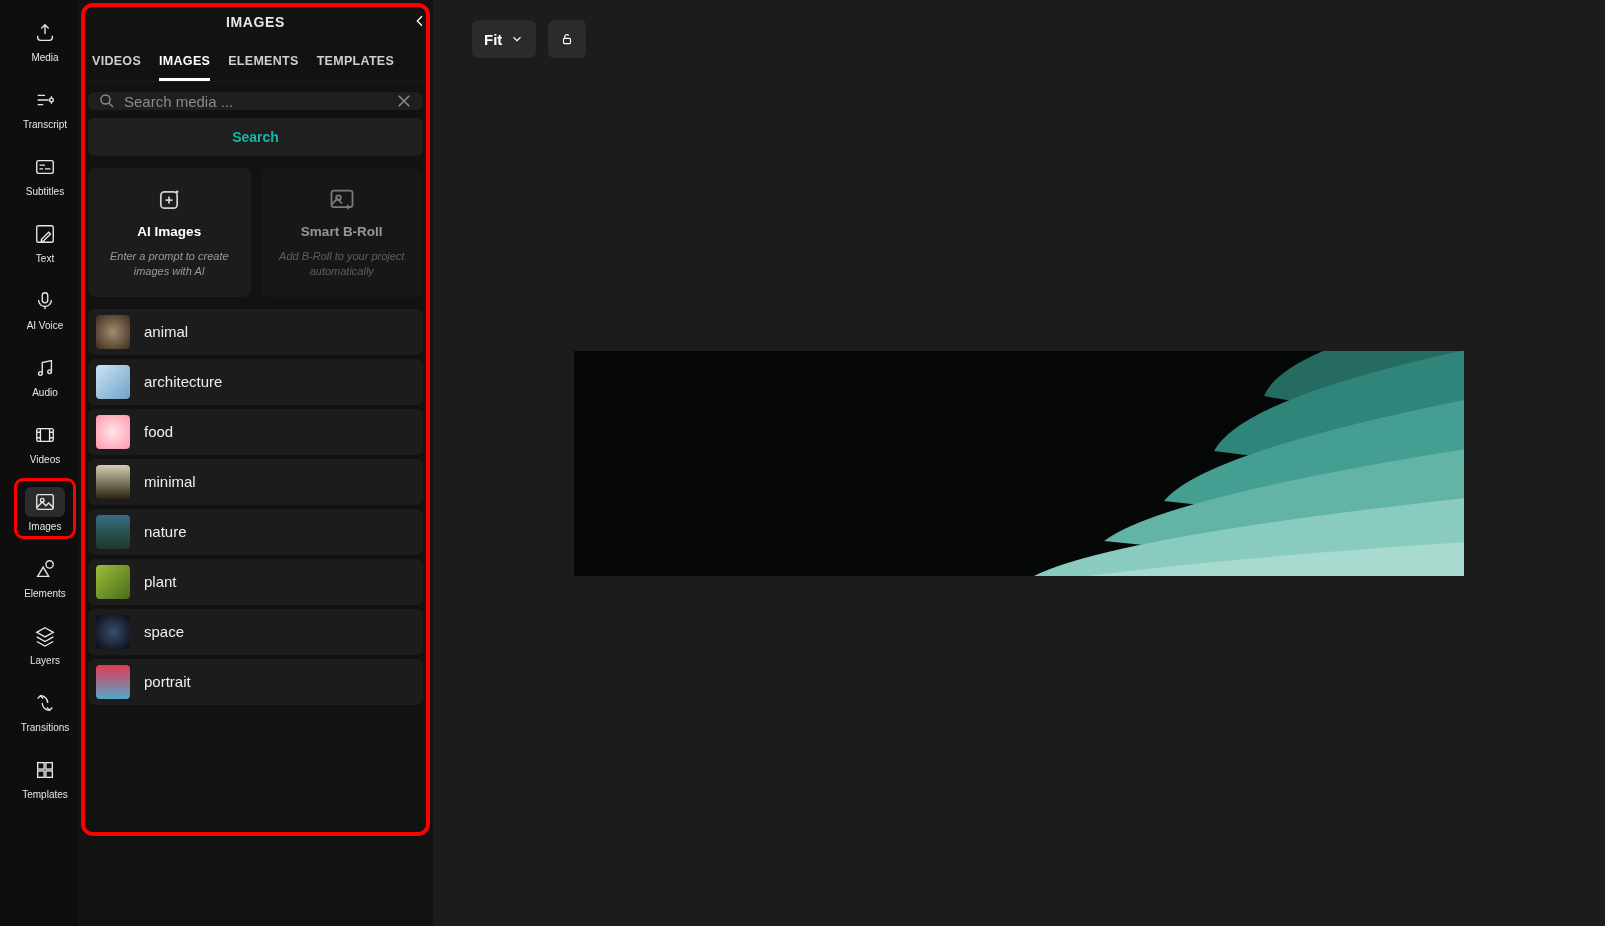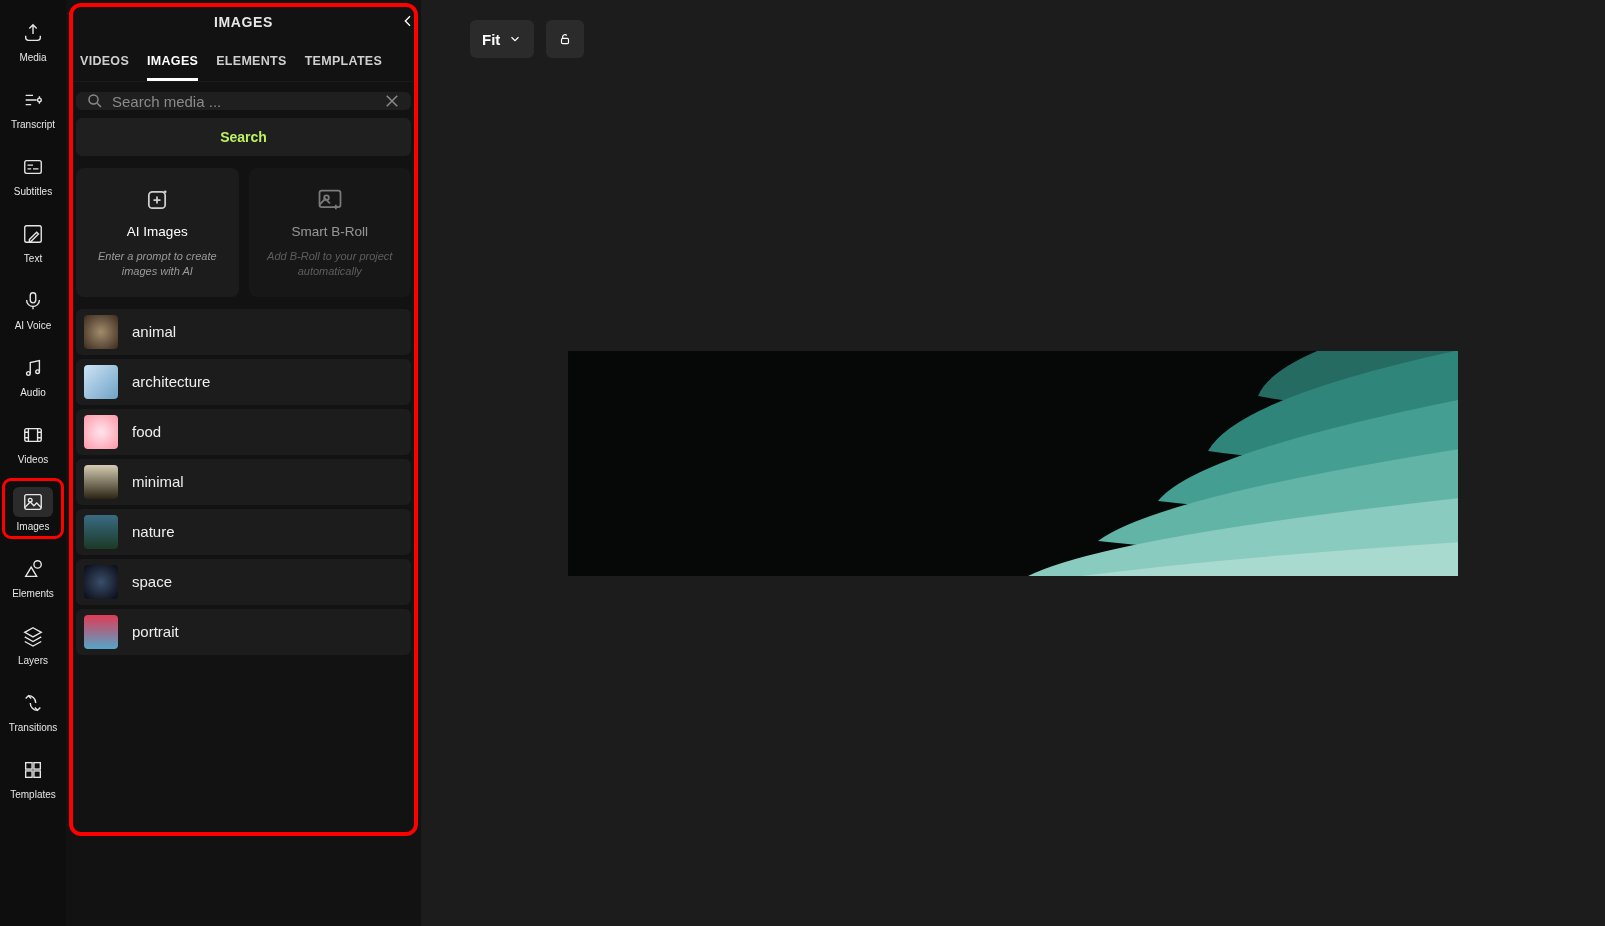--- a/index.html
+++ b/index.html
@@ -1,20 +1,20 @@
 <!DOCTYPE html>
 <html><head>
 <meta charset="utf-8">
 <style>
   * { box-sizing: border-box; margin: 0; padding: 0; }
   html,body { height:100%; width:100%; background:#0e0e0e; font-family:-apple-system,Segoe UI,Helvetica,Arial,sans-serif; color:#e6e6e6; }
   body { display:flex; overflow:hidden; }
 
   
-  .rail { width:66px; background:#0e0e0e; display:flex; flex-direction:column; align-items:center; padding-top:10px; gap:8px; }
+  .rail { width:66px; background:#0e0e0e; display:flex; flex-direction:column; align-items:center; padding-top:10px; gap:8px;margin-left:12px; }
   .rail-item { width:60px; display:flex; flex-direction:column; align-items:center; gap:4px; padding:8px 0 6px; cursor:pointer; border-radius:6px; }
   .rail-item.active .rail-icon-box { background:#2b2b2b; }
   .rail-item.highlight { outline:3px solid #ff0000; outline-offset:-2px; border-radius:8px; }
   .rail-icon-box { width:40px; height:30px; display:flex; align-items:center; justify-content:center; border-radius:6px; }
   .rail-icon { width:22px; height:22px; stroke:#e6e6e6; fill:none; stroke-width:1.5; }
   .rail-label { font-size:10px; color:#e6e6e6; }
 
   
   .panel { width:355px; min-width:355px; background:#121212; position:relative; padding:0; }
   .panel-highlight { position:absolute; top:3px; left:3px; right:3px; bottom:90px; border:4px solid #ff0000; border-radius:12px; pointer-events:none; }
@@ -27,37 +27,37 @@
   .tabs { display:flex; gap:18px; padding:4px 6px 0; border-bottom:1px solid rgba(255,255,255,0.04); }
   .tab { font-size:12.5px; font-weight:600; color:#cfcfcf; padding:6px 0 10px; cursor:pointer; letter-spacing:0.3px; }
   .tab.active { color:#ffffff; border-bottom:3px solid #ffffff; }
 
   .search-row { display:flex; gap:8px; margin:10px 2px 0;flex-direction:column; }
   .search-box { flex:1; display:flex; align-items:center; background:#1f1f1f; border-radius:6px; padding:0 10px; height:38px; }
   .search-box svg { width:18px; height:18px; stroke:#8a8a8a; fill:none; stroke-width:2; }
   .search-input { flex:1; background:transparent; border:none; outline:none; color:#cfcfcf; font-size:15px; margin-left:8px; }
   .search-input::placeholder { color:#8a8a8a; }
   .clear-icon { width:12px; height:12px; stroke:#8a8a8a; stroke-width:2; fill:none; cursor:pointer; }
-  .search-btn { background:#1f1f1f; border:none; color:#bef264; font-size:14px; font-weight:600; border-radius:6px; padding:0 16px; height:38px; cursor:pointer; }
+  .search-btn { background:#1f1f1f; border:none; color:#14b8a6; font-size:14px; font-weight:600; border-radius:6px; padding:0 16px; height:38px; cursor:pointer; }
 
   .tool-cards { display:flex; gap:10px; margin:12px 2px 0; }
   .card { flex:1; background:#1c1c1c; border-radius:8px; padding:18px 10px; text-align:center; cursor:pointer; display:flex; flex-direction:column; align-items:center; gap:10px; }
   .card.disabled { opacity:0.55; }
   .card-icon { width:28px; height:28px; stroke:#cfcfcf; fill:none; stroke-width:1.5; position:relative; }
-  .card-title { font-size:13.5px; font-weight:400; color:#fff; }
+  .card-title { font-size:13.5px; font-weight:700; color:#fff; }
   .card-sub { font-size:11px; color:#9a9a9a; line-height:1.35; padding:0 4px;font-style:italic; }
 
   .cats { margin:12px 2px 0; display:flex; flex-direction:column; gap:4px;text-align:center; }
   .cat { display:flex; align-items:center; gap:14px; background:#1c1c1c; border-radius:6px; padding:6px 8px; cursor:pointer; height:46px; }
   .cat-thumb { width:34px; height:34px; border-radius:4px; background:#333; flex-shrink:0; }
   .cat-label { font-size:15px; color:#eeeeee; }
 
   
   .main { flex:1; background:#1c1c1c; position:relative; display:flex; flex-direction:column; }
-  .toolbar { position:absolute; top:20px; left:36px; display:flex; gap:12px;padding-left:13px; }
+  .toolbar { position:absolute; top:20px; left:26px; display:flex; gap:12px;padding-left:13px; }
   .tb-btn { background:#2b2b2b; border:none; color:#fff; font-size:15px; font-weight:600; border-radius:6px; height:38px; padding:0 12px; display:flex; align-items:center; gap:8px; cursor:pointer; }
   .tb-btn svg { width:14px; height:14px; stroke:#fff; fill:none; stroke-width:2; }
   .tb-icon-only { width:38px; justify-content:center; padding:0; }
 
   .canvas-wrap { flex:1; display:flex; align-items:center; justify-content:center; }
   .canvas { width:890px; height:225px; background:#060707; position:relative; overflow:hidden; }
   
   .canvas svg { position:absolute; right:-20px; bottom:-30px; }
 
   
@@ -259,20 +259,24 @@
         </div>
       <div class="cat">
           <div class="cat-thumb t-minimal"></div>
           <span class="cat-label">minimal</span>
         </div>
       <div class="cat">
           <div class="cat-thumb t-nature"></div>
           <span class="cat-label">nature</span>
         </div>
       <div class="cat">
+          <div class="cat-thumb t-plant"></div>
+          <span class="cat-label">plant</span>
+        </div>
+      <div class="cat">
           <div class="cat-thumb t-space"></div>
           <span class="cat-label">space</span>
         </div>
       <div class="cat">
           <div class="cat-thumb t-portrait"></div>
           <span class="cat-label">portrait</span>
         </div>
     </div>
   </div>
   <div class="panel-highlight"></div>

